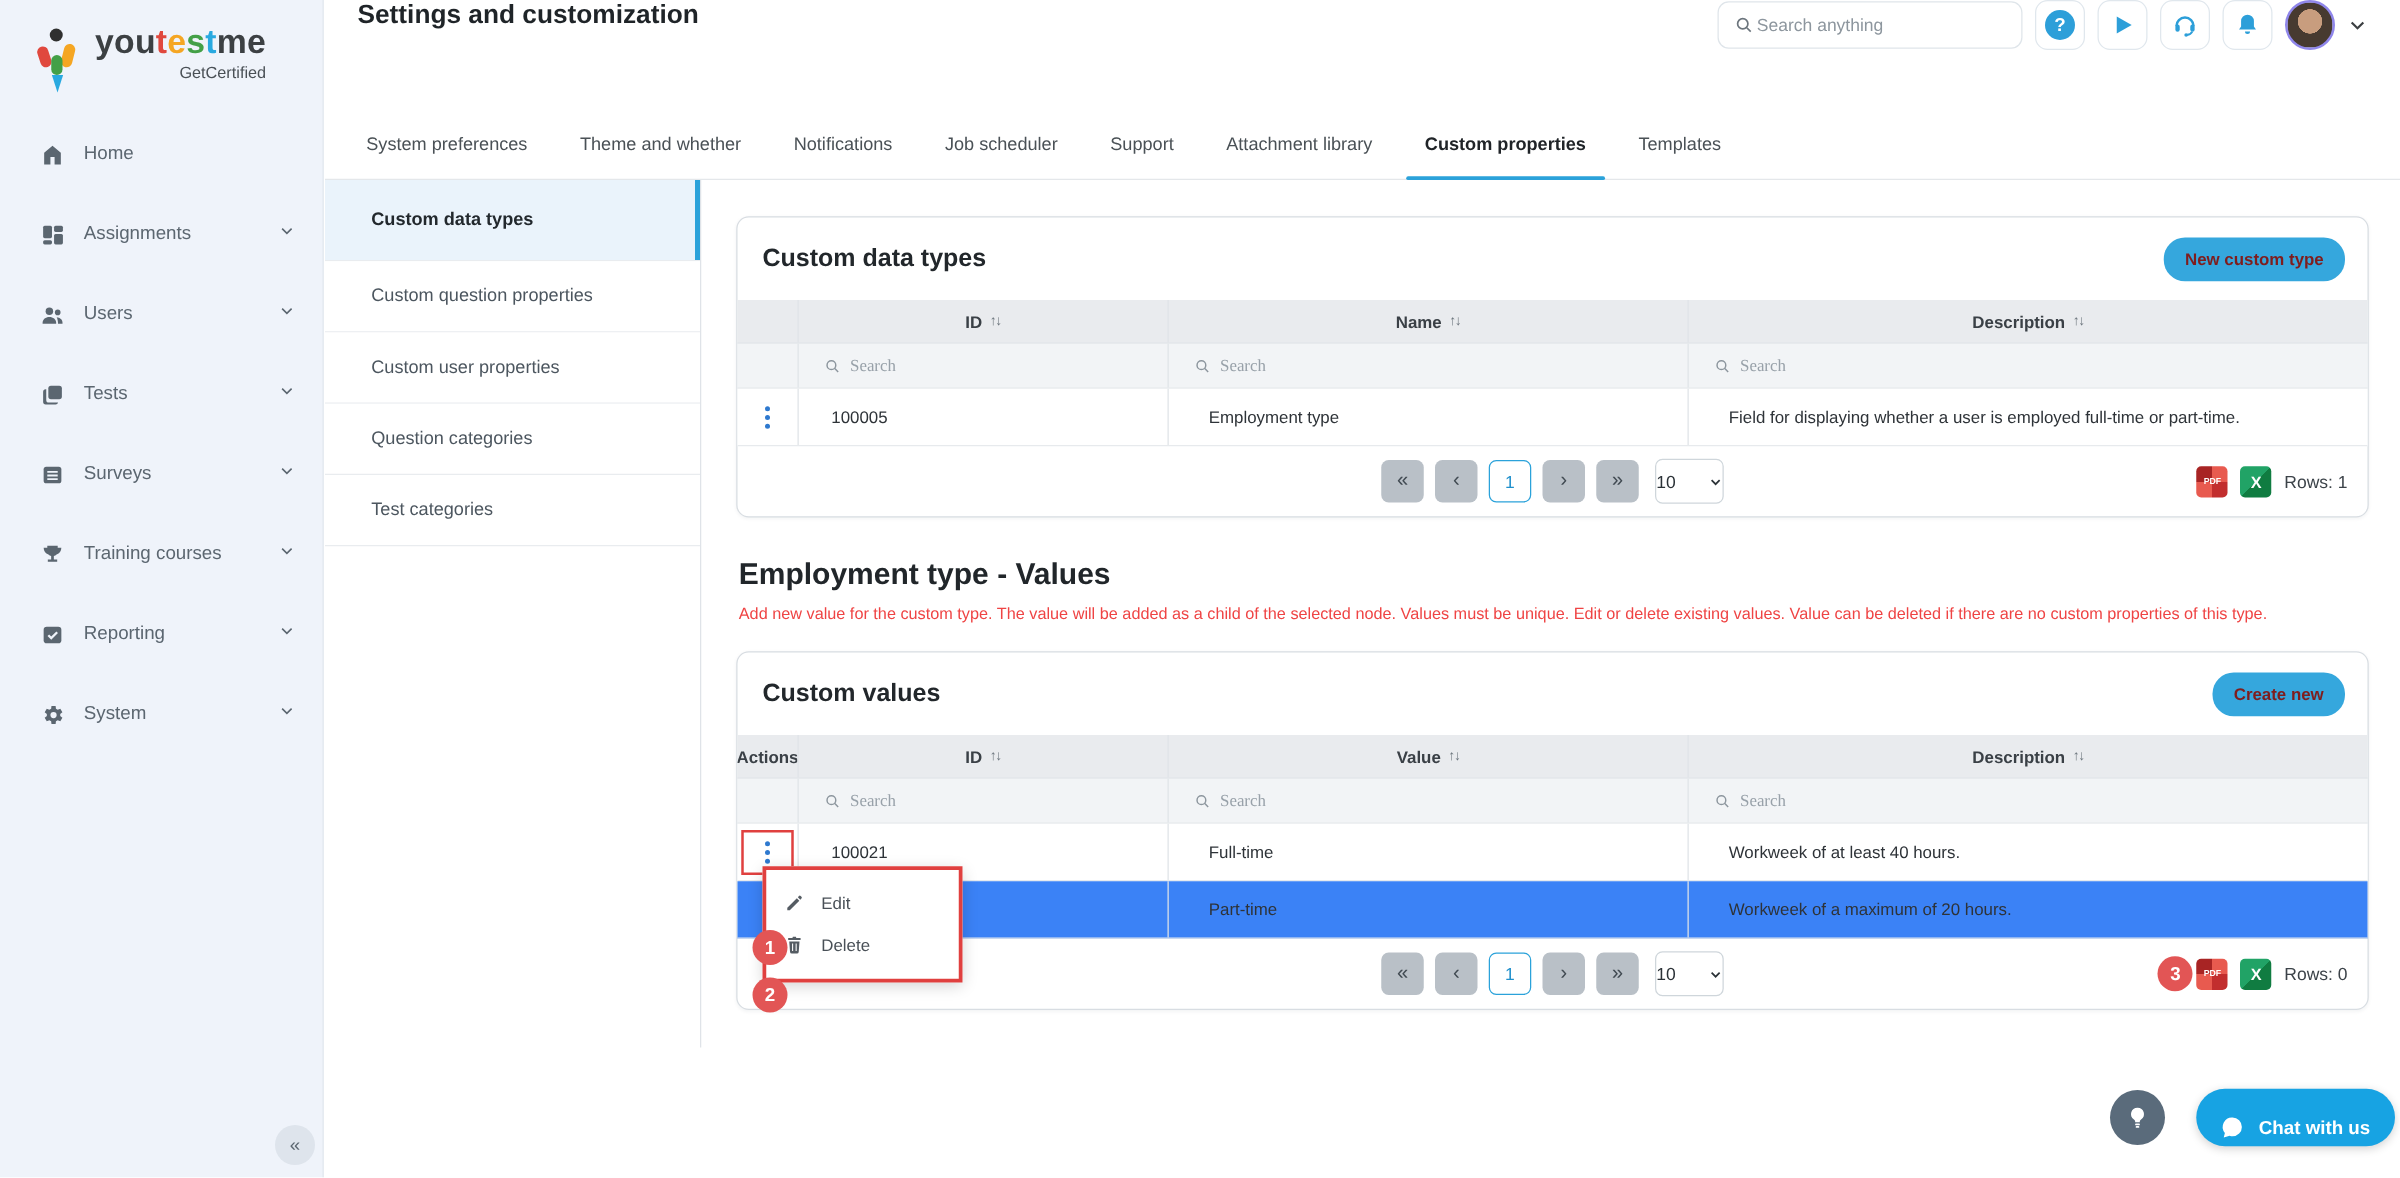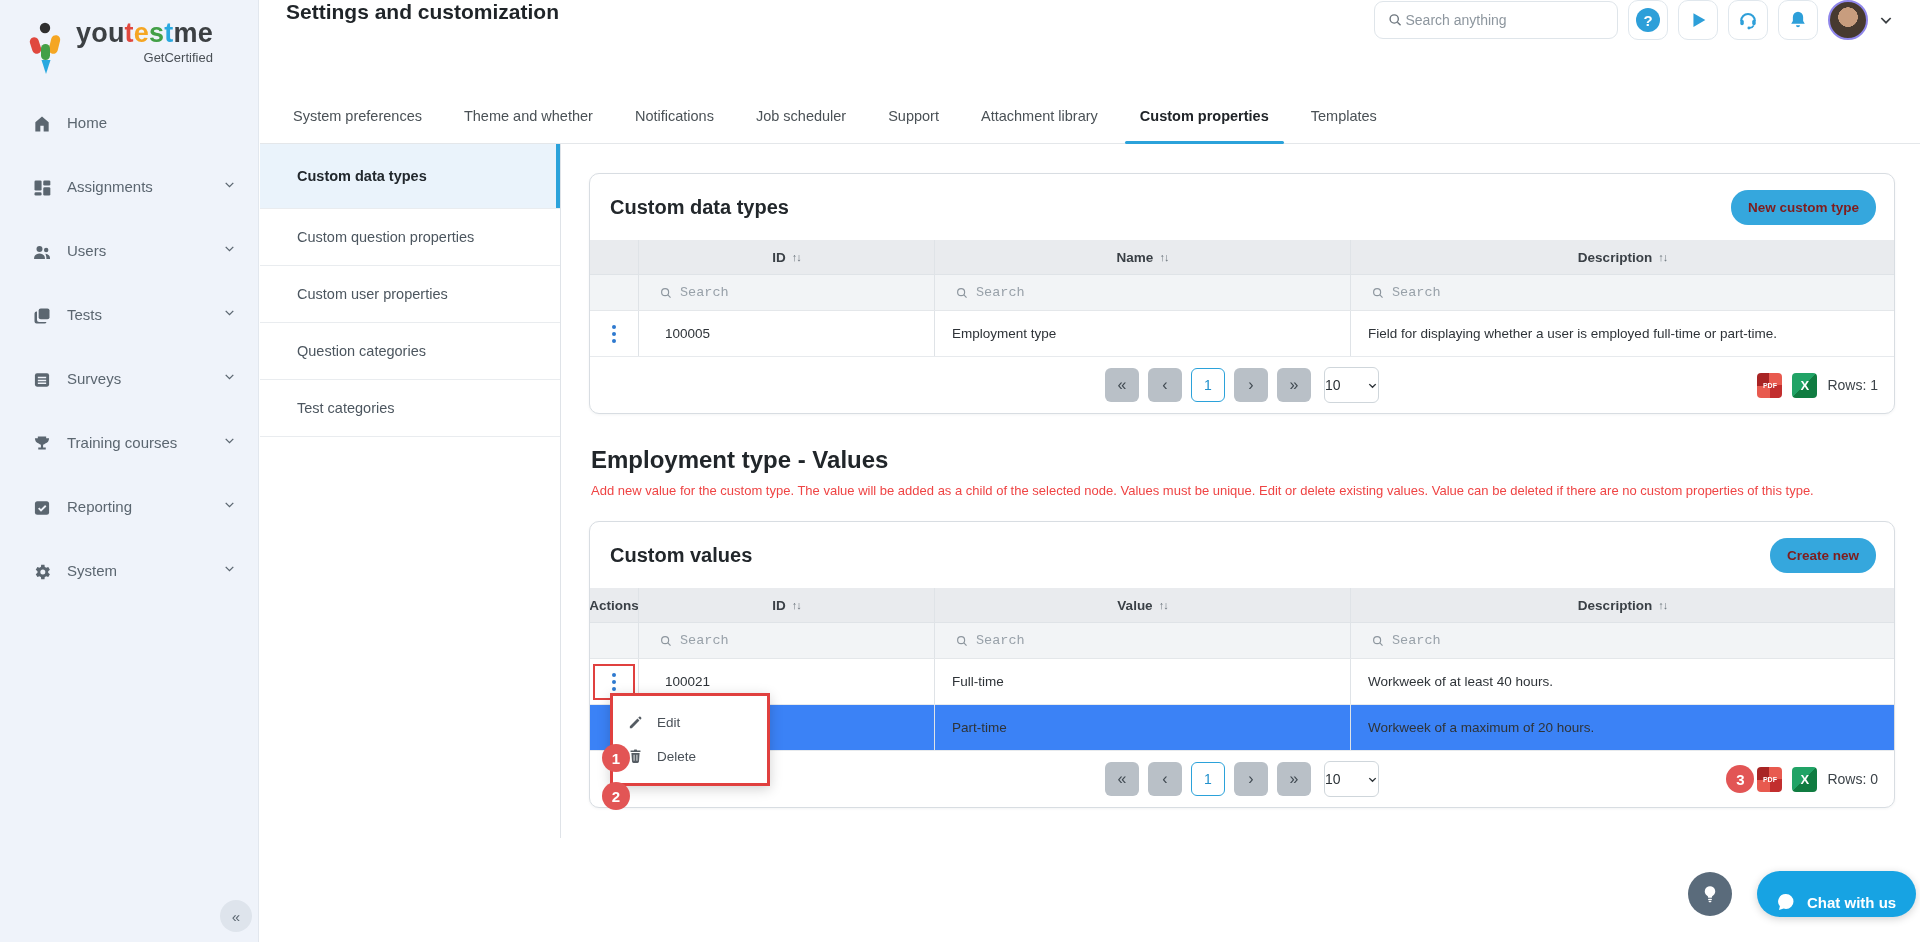--- a/index.html
+++ b/index.html
@@ -55,25 +55,25 @@
   .btn-primary { margin-left:auto; background:#35a7dd; color:#7f1d1d; font-weight:bold; font-size:13.5px; border:none; border-radius:17px; padding:10px 17px; cursor:pointer; font-family:inherit; }
 
   .trow { display:grid; grid-template-columns:48px 296px 416px 1fr; align-items:stretch; }
   .tcell { display:flex; align-items:center; border-left:1px solid #dfe3e7; min-width:0; }
   .tcell:first-child { border-left:none; }
   .thead { background:#e9ebee; height:35px; border-bottom:1px solid #dfe3e7; }
   .thead .tcell { justify-content:center; font-size:13.5px; font-weight:bold; color:#3a4046; cursor:pointer; overflow:hidden; white-space:nowrap; }
   .sort-glyph { font-size:11px; color:#6c757d; margin-left:6px; font-weight:normal; letter-spacing:-1px; }
   .tsearch { background:#f2f4f6; height:36px; border-bottom:1px solid #e4e7ea; }
   .tsearch .tcell { padding-left:20px; gap:7px; }
-  .tsearch input { border:none; outline:none; background:transparent; font-size:13.5px; color:#4a525a; width:80%; font-family:Liberation Mono, monospace; }
+  .tsearch input { border:none; outline:none; background:transparent; font-size:13.5px; color:#4a525a; width:80%; font-family:Liberation Serif, serif; }
   .tsearch input::placeholder { color:#98a1a9; }
   .tdata { height:46px; background:#fff; border-bottom:1px solid #e7eaed; font-size:13.5px; color:#2e3338; }
   .tdata.alt { background:#3b82f6; }
-  .tdata .tcell { padding-left:17px; }
+  .tdata .tcell { padding-left:32px; }
   .tdata .cell-actions { padding-left:0; justify-content:center; position:relative; }
   .tdata .cell-id { padding-left:26px; }
   .kebab { display:flex; flex-direction:column; gap:3px; cursor:pointer; padding:6px; }
   .kebab i { width:4px; height:4px; border-radius:50%; background:#2e79cf; display:block; }
 
   .tfoot { height:56px; position:relative; display:flex; align-items:center; }
   .pager { position:absolute; left:50%; transform:translateX(-50%); display:flex; align-items:center; gap:9px; }
   .pg-btn { width:34px; height:34px; border:none; border-radius:6px; background:#b9c0c7; color:#414a52; font-size:16px; display:flex; align-items:center; justify-content:center; cursor:pointer; font-family:inherit; }
   .pg-current { width:34px; height:34px; border-radius:6px; background:#fff; border:1px solid #2ba2da; color:#2090cc; font-size:14px; display:flex; align-items:center; justify-content:center; cursor:pointer; }
   .pg-size { width:55px; height:36px; border:1px solid #cfd6db; border-radius:6px; background:#fff; display:flex; align-items:center; justify-content:space-between; gap:6px; font-size:14px; color:#2b3237; cursor:pointer; margin-left:4px; }

